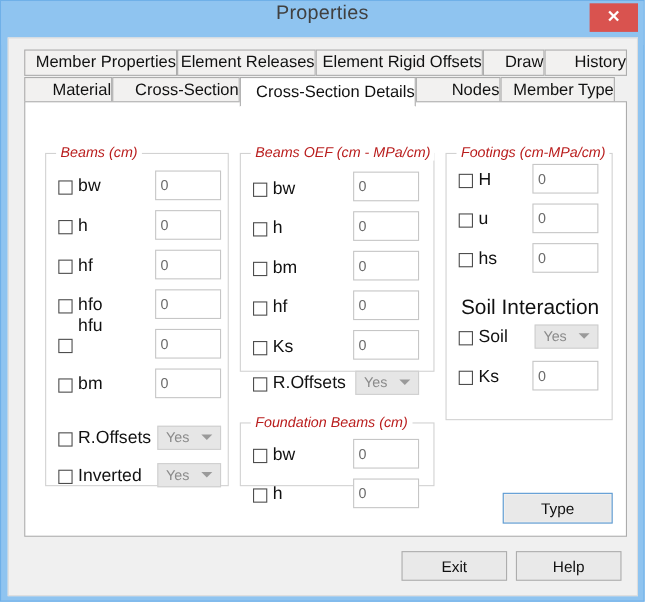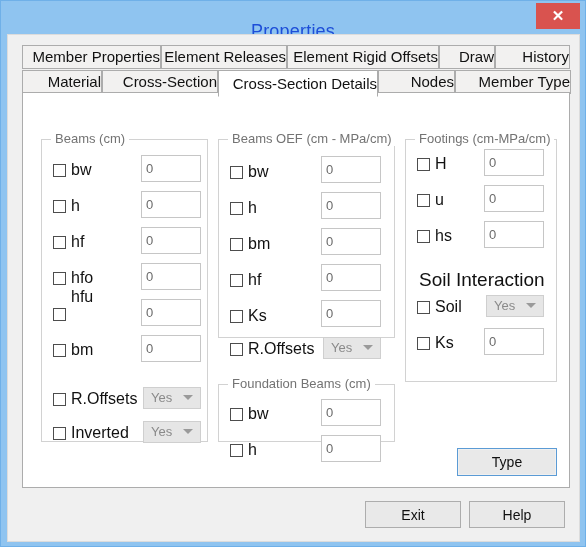--- a/index.html
+++ b/index.html
@@ -18,25 +18,25 @@
     border: 1px solid #6FB0E8;
   }
 
   
   #titlebar {
     position: absolute; left: 0; top: 0;
     width: 584px; height: 40px;
     background: #8FC4F0;
   }
   #title-text {
-    position: absolute; left: 0; top: 20px;
+    position: absolute; left: 0; top: 0;
     width: 584px;
     text-align: center;
     font-size: 18px;
-    color: #1d4ed8;
+    color: #404040;
     letter-spacing: 0.2px;
   }
   #close-button {
     position: absolute; left: 535px; top: 2px;
     width: 44px; height: 26px;
     background: #D9534F;
     border: none;
     cursor: pointer;
   }
   #close-button .glyph {
@@ -94,22 +94,23 @@
   .groupbox {
     position: absolute;
     border: 1px solid #D2D2D2;
   }
   .groupbox > .gb-title {
     position: absolute;
     top: -9px; left: 9px;
     background: #FFFFFF;
     padding: 0 4px;
     font-size: 13px;
-    color: #737373;
+    color: #b91c1c;
     white-space: nowrap;
+    font-style: italic;
   }
 
   
   .row { position: absolute; }
 
   .cb {
     position: absolute;
     width: 13px; height: 13px;
     background: #FFFFFF;
     border: 1px solid #4D4D4D;
@@ -197,21 +198,21 @@
       <div class="tab" style="left:0px;   top:0px;  width:139px;">Member Properties</div>
       <div class="tab" style="left:139px; top:0px;  width:126px;">Element Releases</div>
       <div class="tab" style="left:265px; top:0px;  width:152px;">Element Rigid Offsets</div>
       <div class="tab" style="left:417px; top:0px;  width:56px;">Draw</div>
       <div class="tab" style="left:473px; top:0px;  width:75px;">History</div>
 
       <div class="tab" style="left:0px;   top:25px; width:80px;">Material</div>
       <div class="tab" style="left:80px;  top:25px; width:116px;">Cross-Section</div>
       <div class="tab selected" style="left:196px; top:25px; width:160px;">Cross-Section Details</div>
       <div class="tab" style="left:356px; top:25px; width:77px;">Nodes</div>
-      <div class="tab" style="left:433px; top:25px; width:116px;">Member Type</div>
+      <div class="tab" style="left:433px; top:25px; width:104px;">Member Type</div>
     </div>
 
     <div id="content-panel">
 
       <div class="groupbox" style="left:18px; top:46px; width:167px; height:303px;">
         <div class="gb-title">Beams (cm)</div>
 
         <div class="row" style="left:0; top:0;">
           <div class="cb" style="left:11px; top:24px;"></div>
           <div class="cb-label" style="left:29px; top:21px;">bw</div>

